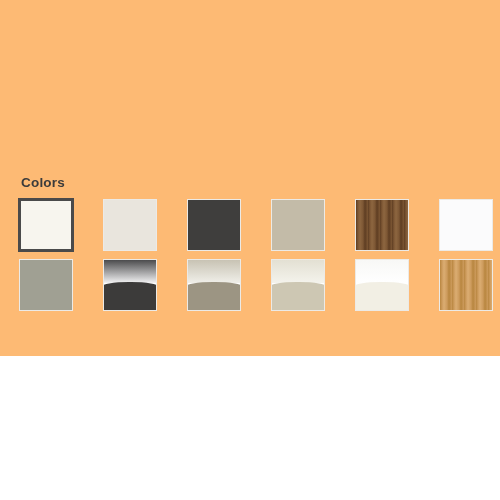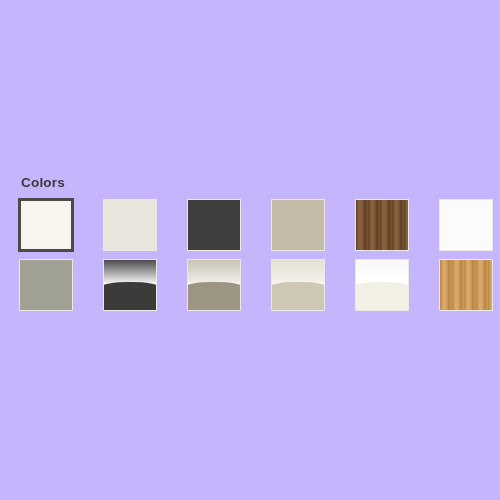--- a/index.html
+++ b/index.html
@@ -12,22 +12,22 @@
     width: 500px;
     height: 500px;
     overflow: hidden;
     font-family: "Liberation Sans", sans-serif;
     -webkit-font-smoothing: antialiased;
   }
 
   #stage {
     position: relative;
     width: 500px;
-    height: 500px;
-    background: #c4b5fd;
+    height: 356px;
+    background: #fdba74;
   }
 
   
   .panel-title {
     position: absolute;
     left: 21px;
     top: 174px;
     font-size: 13.5px;
     font-weight: bold;
     letter-spacing: 0.2px;

